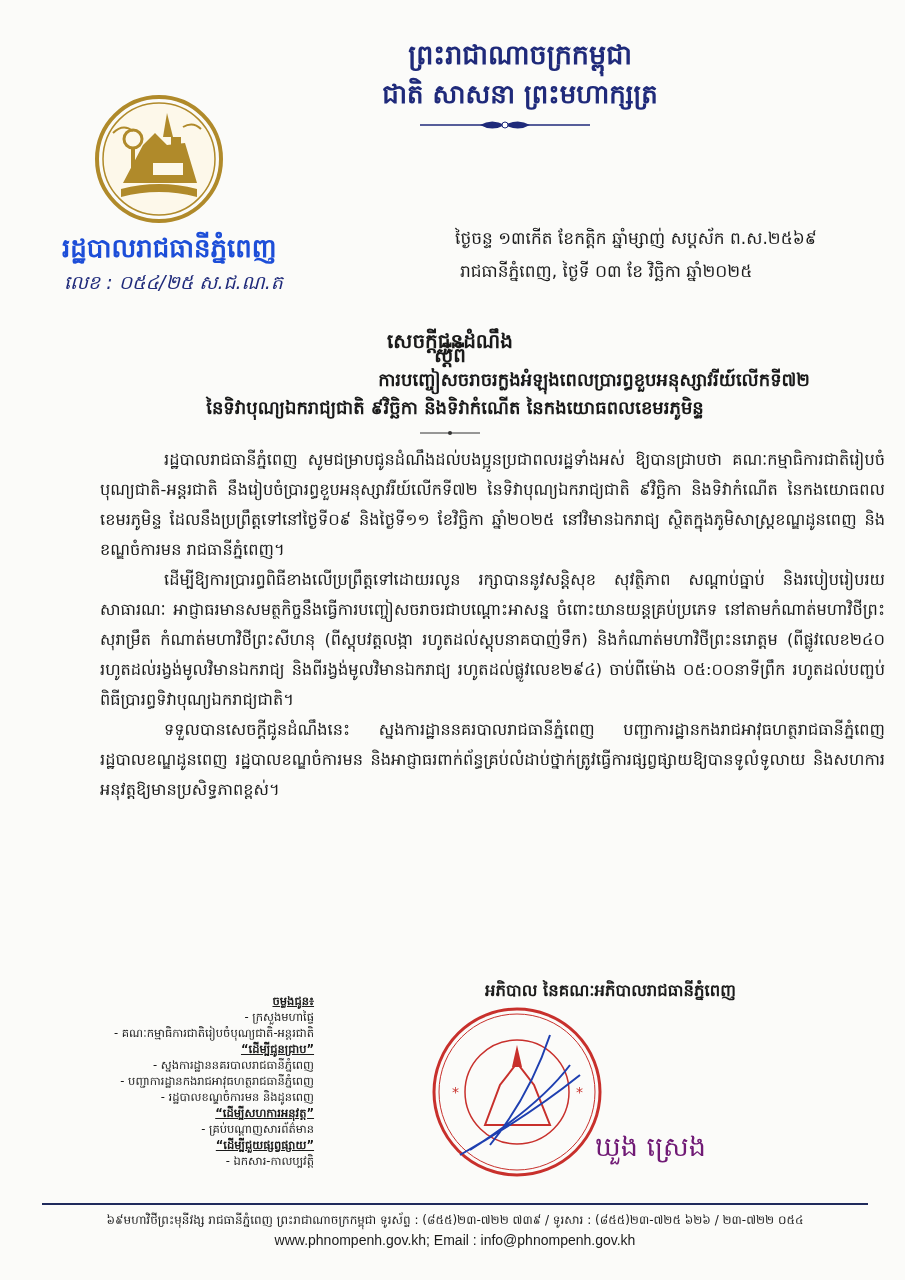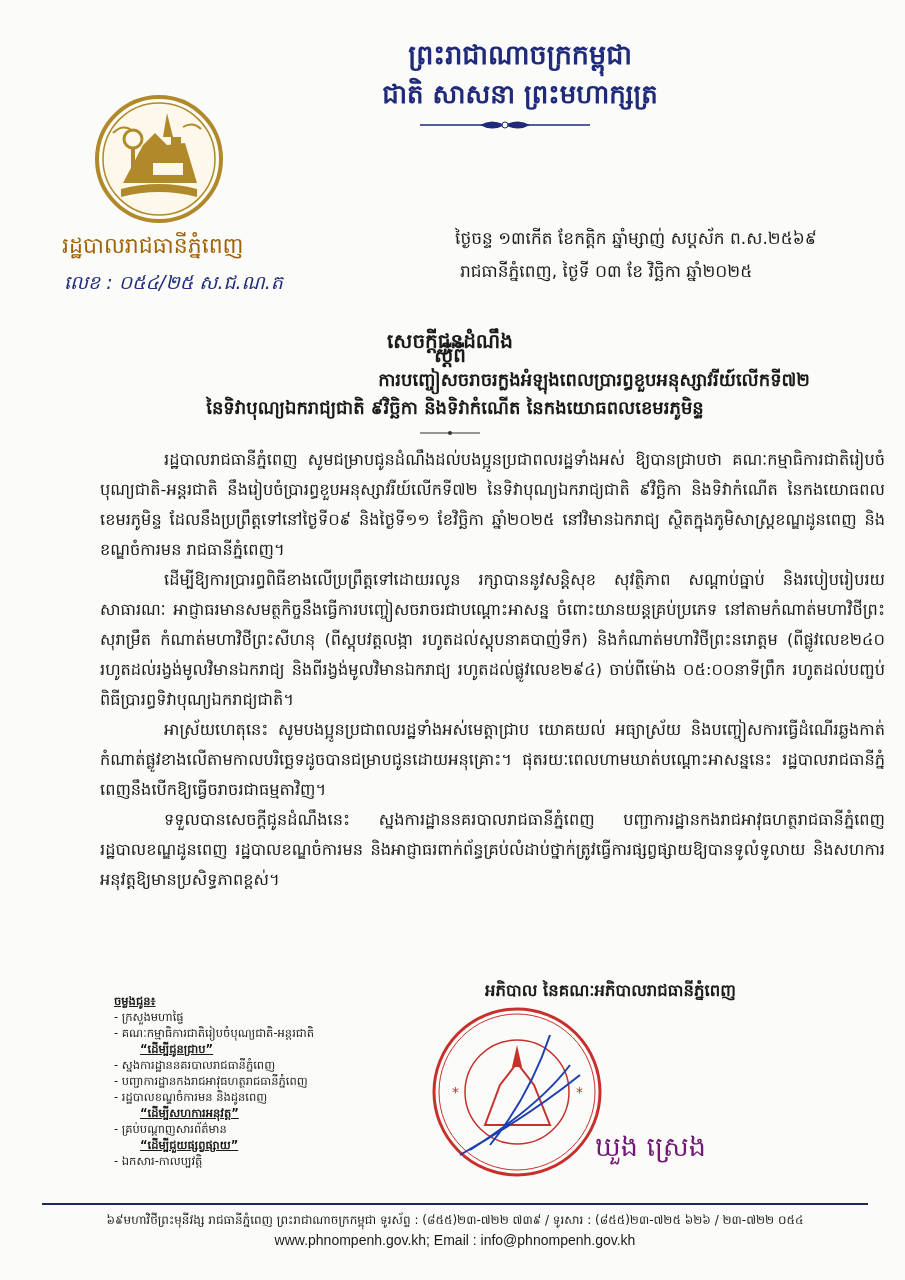--- a/index.html
+++ b/index.html
@@ -3,35 +3,35 @@
 <meta charset="utf-8">
 <style>
   html, body { margin:0; padding:0; }
   body { width:905px; height:1280px; background:#fbfbf9; position:relative; overflow:hidden;
          font-family:"DejaVu Sans", sans-serif; color:#1a1a1a; }
   .abs { position:absolute; }
   .hdr1 { left:330px; top:38px; width:380px; text-align:center; font-size:27px; font-weight:bold; color:#1f2a7a; }
   .hdr2 { left:330px; top:78px; width:380px; text-align:center; font-size:26px; font-weight:bold; color:#1f2a7a; }
   .flourish { left:420px; top:118px; width:170px; height:14px; }
   .logo { left:93px; top:93px; width:132px; height:132px; }
-  .org { left:62px; top:232px; font-size:22px; font-weight:normal; color:#a16207; white-space:nowrap; }
+  .org { left:62px; top:232px; font-size:26px; font-weight:bold; color:#1d4ed8; white-space:nowrap; }
   .refno { left:64px; top:260px; font-size:19px; color:#1f2a7a; font-style:italic; white-space:nowrap;margin-top:10px; }
   .lunar { left:455px; top:227px; font-size:17px; white-space:nowrap; }
   .date { left:460px; top:260px; font-size:17px; white-space:nowrap; }
   .t-notice { left:300px; top:328px; width:300px; text-align:center; font-size:20px; font-weight:bold; }
   .t-re { left:300px; top:342px; width:300px; text-align:center; font-size:20px; font-weight:bold; }
   .t-sub1 { left:100px; top:368px; width:710px; text-align:right; font-size:18px; font-weight:bold; }
   .t-sub2 { left:100px; top:396px; width:710px; text-align:center; font-size:18px; font-weight:bold; }
   .divider2 { left:420px; top:430px; width:60px; height:6px; }
   .body-text { left:100px; top:445px; width:785px; font-size:16.2px; line-height:30px; text-align:justify; }
   .body-text p { margin:0; text-indent:64px; }
   .sigtitle { left:485px; top:980px; font-size:16.5px; font-weight:bold; white-space:nowrap; }
   .seal { left:430px; top:1005px; width:175px; height:175px; }
   .signame { left:595px; top:1130px; font-size:27px; font-weight:normal; color:#701a75; white-space:nowrap; }
-  .cc { left:114px; top:993px; font-size:11.5px; line-height:16px; }
+  .cc { left:114px; top:993px; font-size:11.5px; line-height:16px;text-align:right; }
   .cc .head { text-decoration:underline; font-weight:bold; }
   .cc .purpose { padding-left:26px; text-decoration:underline; font-weight:bold; }
   .footer-line { left:42px; top:1203px; width:826px; height:2px; background:#1f2a5c; }
   .footer1 { left:42px; top:1212px; width:826px; text-align:center; font-size:12px; white-space:nowrap; }
   .footer2 { left:42px; top:1232px; width:826px; text-align:center; font-size:14px; font-family:"Liberation Sans", sans-serif; }
 </style>
 </head>
 <body>
 
 <div class="abs hdr1">ព្រះរាជាណាចក្រកម្ពុជា</div>
@@ -66,21 +66,20 @@
 <div class="abs t-sub1">ការបញ្ចៀសចរាចរក្លងអំឡុងពេលប្រារព្ធខួបអនុស្សាវរីយ៍លើកទី៧២</div>
 <div class="abs t-sub2">នៃទិវាបុណ្យឯករាជ្យជាតិ ៩វិច្ឆិកា និងទិវាកំណើត នៃកងយោធពលខេមរភូមិន្ទ</div>
 <svg class="abs divider2" viewBox="0 0 60 6">
   <line x1="0" y1="3" x2="60" y2="3" stroke="#333" stroke-width="1"></line>
   <circle cx="30" cy="3" r="2" fill="#333"></circle>
 </svg>
 
 <div class="abs body-text">
   <p>រដ្ឋបាលរាជធានីភ្នំពេញ សូមជម្រាបជូនដំណឹងដល់បងប្អូនប្រជាពលរដ្ឋទាំងអស់ ឱ្យបានជ្រាបថា គណៈកម្មាធិការជាតិរៀបចំបុណ្យជាតិ-អន្តរជាតិ នឹងរៀបចំប្រារព្ធខួបអនុស្សាវរីយ៍លើកទី៧២ នៃទិវាបុណ្យឯករាជ្យជាតិ ៩វិច្ឆិកា និងទិវាកំណើត នៃកងយោធពលខេមរភូមិន្ទ ដែលនឹងប្រព្រឹត្តទៅនៅថ្ងៃទី០៩ និងថ្ងៃទី១១ ខែវិច្ឆិកា ឆ្នាំ២០២៥ នៅវិមានឯករាជ្យ ស្ថិតក្នុងភូមិសាស្ត្រខណ្ឌដូនពេញ និងខណ្ឌចំការមន រាជធានីភ្នំពេញ។</p>
   <p>ដើម្បីឱ្យការប្រារព្ធពិធីខាងលើប្រព្រឹត្តទៅដោយរលូន រក្សាបាននូវសន្តិសុខ សុវត្ថិភាព សណ្តាប់ធ្នាប់ និងរបៀបរៀបរយសាធារណៈ អាជ្ញាធរមានសមត្ថកិច្ចនឹងធ្វើការបញ្ចៀសចរាចរជាបណ្តោះអាសន្ន ចំពោះយានយន្តគ្រប់ប្រភេទ នៅតាមកំណាត់មហាវិថីព្រះសុរាម្រឹត កំណាត់មហាវិថីព្រះសីហនុ (ពីស្តុបវត្តលង្កា រហូតដល់ស្តុបនាគបាញ់ទឹក) និងកំណាត់មហាវិថីព្រះនរោត្តម (ពីផ្លូវលេខ២៤០ រហូតដល់រង្វង់មូលវិមានឯករាជ្យ និងពីរង្វង់មូលវិមានឯករាជ្យ រហូតដល់ផ្លូវលេខ២៩៤) ចាប់ពីម៉ោង ០៥:០០នាទីព្រឹក រហូតដល់បញ្ចប់ពិធីប្រារព្ធទិវាបុណ្យឯករាជ្យជាតិ។</p>
-  <p>អាស្រ័យហេតុនេះ សូមបងប្អូនប្រជាពលរដ្ឋទាំងអស់មេត្តាជ្រាប យោគយល់ អធ្យាស្រ័យ និងបញ្ចៀសការធ្វើដំណើរឆ្លងកាត់កំណាត់ផ្លូវខាងលើតាមកាលបរិច្ឆេទដូចបានជម្រាបជូនដោយអនុគ្រោះ។ ផុតរយៈពេលហាមឃាត់បណ្តោះអាសន្ននេះ រដ្ឋបាលរាជធានីភ្នំពេញនឹងបើកឱ្យធ្វើចរាចរជាធម្មតាវិញ។</p>
   <p>ទទួលបានសេចក្តីជូនដំណឹងនេះ ស្នងការដ្ឋាននគរបាលរាជធានីភ្នំពេញ បញ្ជាការដ្ឋានកងរាជអាវុធហត្ថរាជធានីភ្នំពេញ រដ្ឋបាលខណ្ឌដូនពេញ រដ្ឋបាលខណ្ឌចំការមន និងអាជ្ញាធរពាក់ព័ន្ធគ្រប់លំដាប់ថ្នាក់ត្រូវធ្វើការផ្សព្វផ្សាយឱ្យបានទូលំទូលាយ និងសហការអនុវត្តឱ្យមានប្រសិទ្ធភាពខ្ពស់។</p>
 </div>
 
 <div class="abs sigtitle">អភិបាល នៃគណៈអភិបាលរាជធានីភ្នំពេញ</div>
 <svg class="abs seal" viewBox="0 0 175 175">
   <circle cx="87" cy="87" r="83" fill="none" stroke="#c8302c" stroke-width="3"></circle>
   <circle cx="87" cy="87" r="78" fill="none" stroke="#c8302c" stroke-width="1"></circle>
   <circle cx="87" cy="87" r="52" fill="none" stroke="#c8302c" stroke-width="1.5"></circle>
   <path d="M55 120 L70 80 L87 58 L104 80 L120 120Z" fill="none" stroke="#c8302c" stroke-width="2"></path>
   <path d="M87 40 L92 62 L82 62Z" fill="#c8302c"></path>

